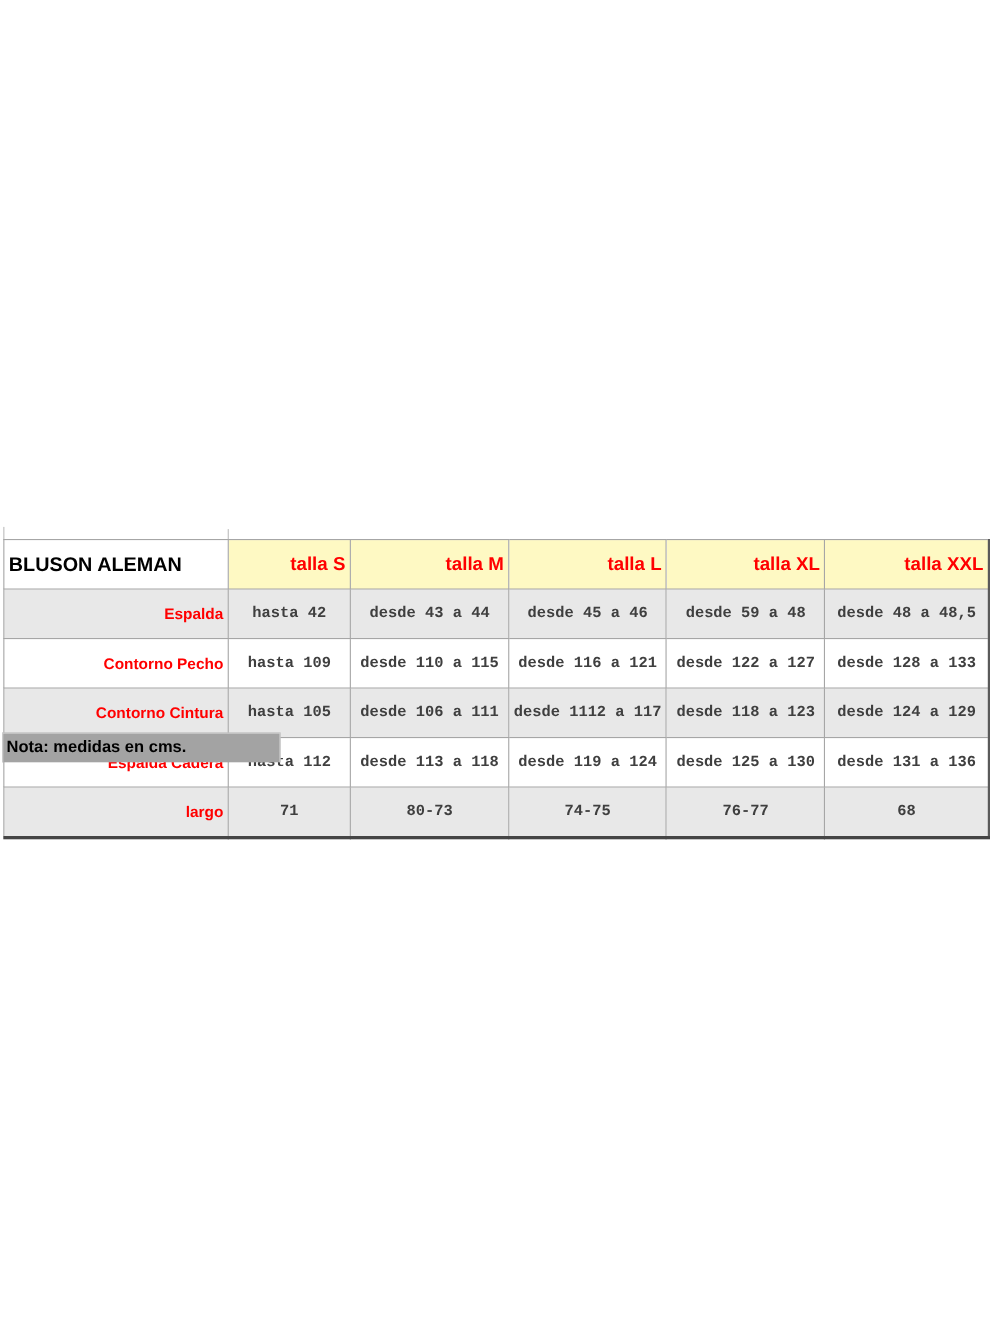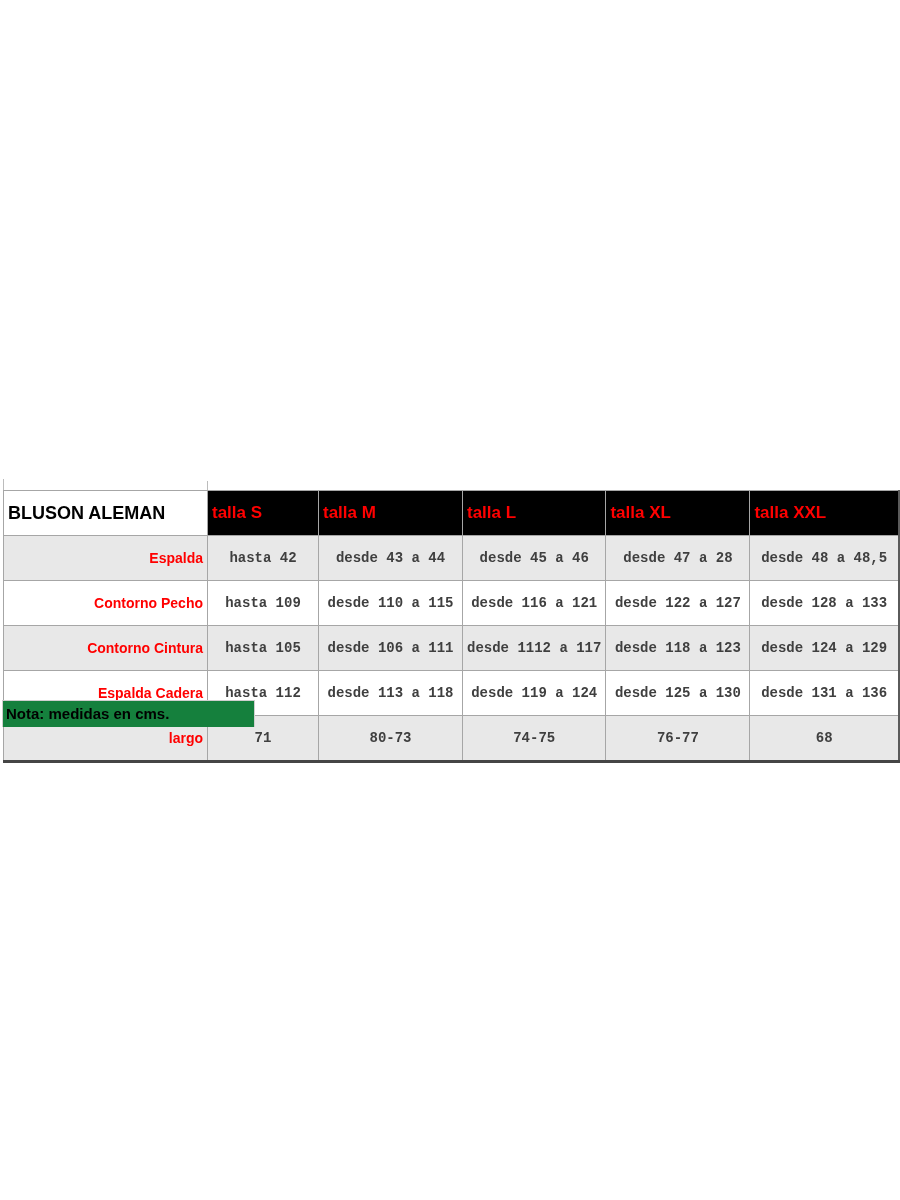--- a/index.html
+++ b/index.html
@@ -32,24 +32,24 @@
     font-weight: bold;
   }
   th.table-title {
     text-align: left;
     font-size: 18px;
     color: #000000;
     background: #ffffff;
     padding-left: 6px;
   }
   th.size-head {
-    text-align: left;
+    text-align: right;
     font-size: 17px;
     color: #ff0000;
-    background: #000000;
+    background: #fef9c3;
   }
   td.row-label {
     text-align: right;
     font-size: 14px;
     color: #ff0000;
     padding-left: 5px;
   }
   td.val {
     text-align: center;
     font-size: 14px;
@@ -60,28 +60,28 @@
   tr.plain td { background: #ffffff; }
   .grid-stub {
     position: absolute;
     width: 1px;
     background: #bcbcbc;
   }
   .stub-left { left: 3px; top: 479px; height: 11px; }
   .stub-col  { left: 207px; top: 481px; height: 9px; }
   .note-box {
     position: absolute;
-    top: 700px;
+    top: 666px;
     left: 2px;
     width: 251px;
     height: 26px;
     border-top: 1px solid #cfcfcf;
     border-left: 1px solid #cfcfcf;
     border-right: 1px solid #cfcfcf;
-    background: #15803d;
+    background: #a3a3a3;
     overflow: visible;
   }
   .note-text {
     display: block;
     padding: 4px 0 0 3px;
     font-size: 15px;
     font-weight: bold;
     color: #000000;
     white-space: nowrap;
   }
@@ -112,21 +112,21 @@
         <th class="size-head">talla XL</th>
         <th class="size-head">talla XXL</th>
       </tr>
     </thead>
     <tbody>
       <tr class="alt">
         <td class="row-label">Espalda</td>
         <td class="val">hasta 42</td>
         <td class="val">desde 43 a 44</td>
         <td class="val">desde 45 a 46</td>
-        <td class="val">desde 47 a 28</td>
+        <td class="val">desde 59 a 48</td>
         <td class="val">desde 48 a 48,5</td>
       </tr>
       <tr class="plain">
         <td class="row-label">Contorno Pecho</td>
         <td class="val">hasta 109</td>
         <td class="val">desde 110 a 115</td>
         <td class="val">desde 116 a 121</td>
         <td class="val">desde 122 a 127</td>
         <td class="val">desde 128 a 133</td>
       </tr>

